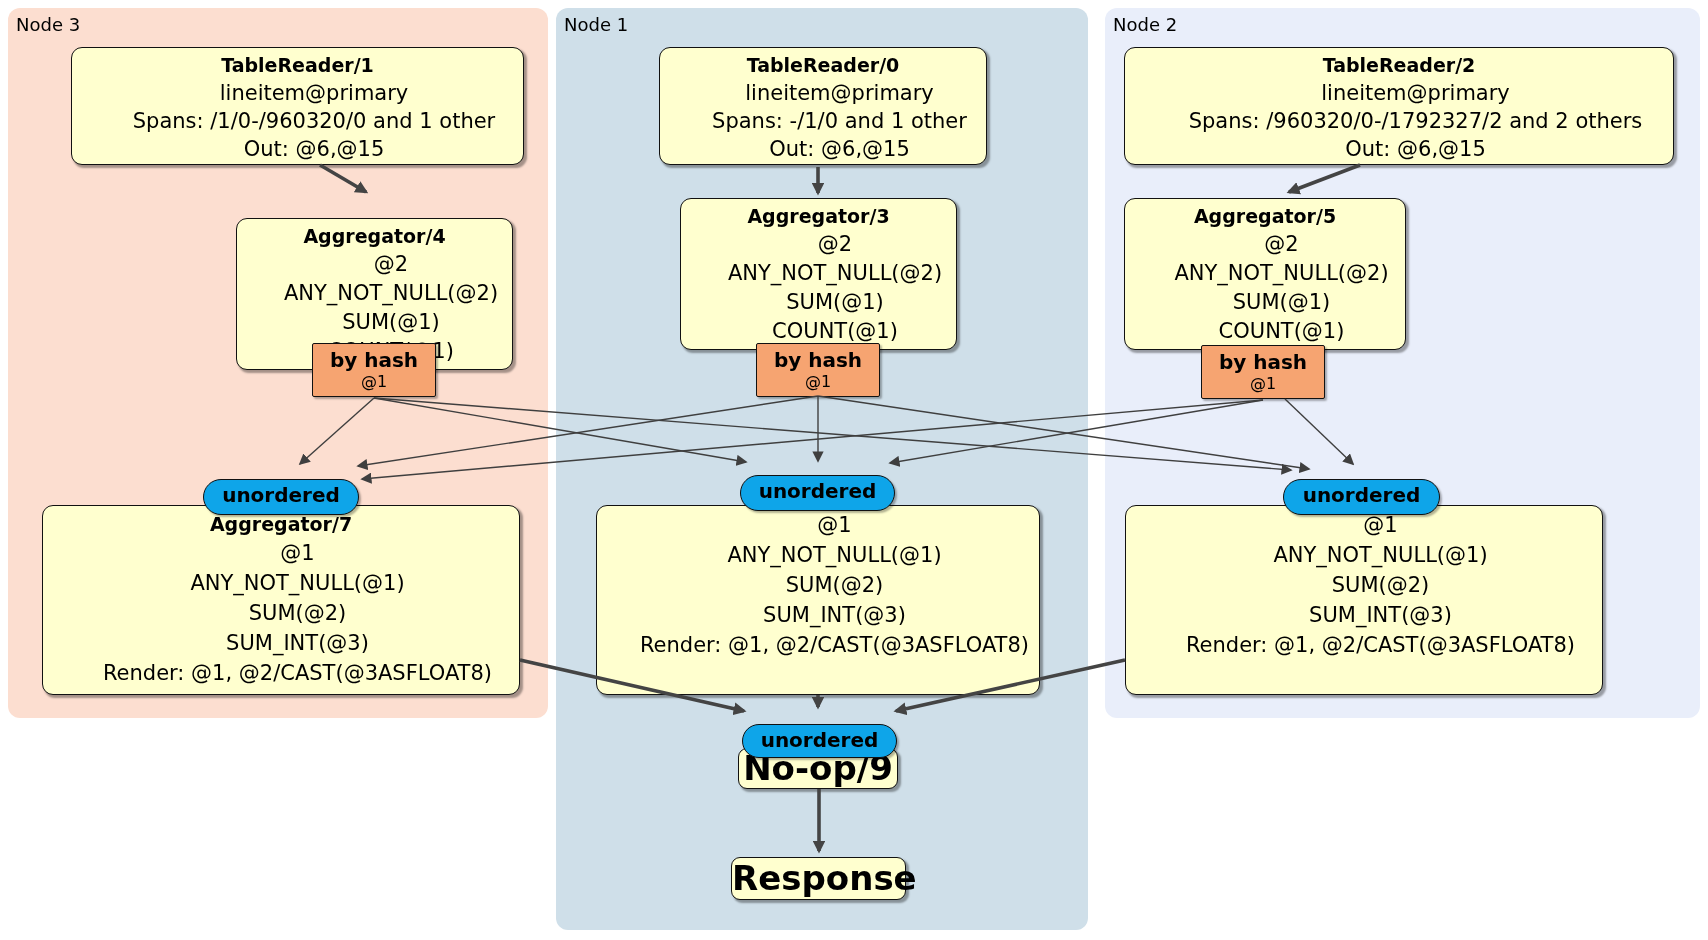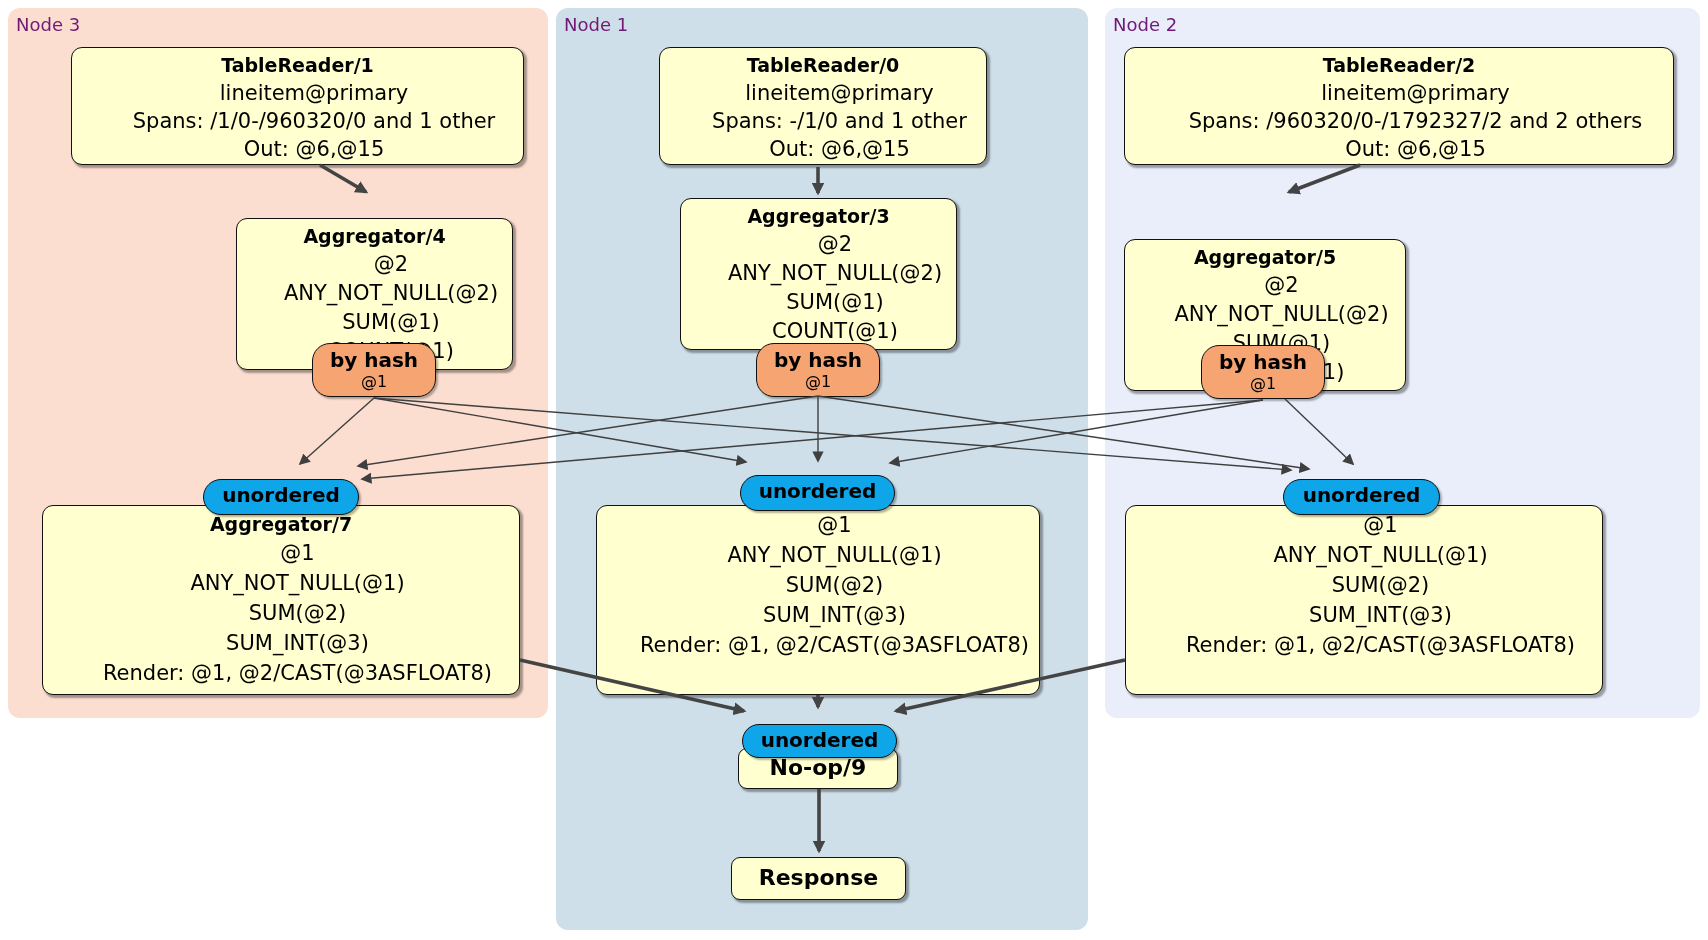--- a/index.html
+++ b/index.html
@@ -14,21 +14,21 @@
     background: #ffffff;
   }
   .region {
     position: absolute;
     border-radius: 12px;
   }
   .region-label {
     position: absolute;
     top: 6px; left: 8px;
     font-size: 18px;
-    color: #701a75;
+    color: #000000;
     white-space: nowrap;
   }
   .box {
     position: absolute;
     background: #ffffcf;
     border: 1.6px solid #111;
     border-radius: 11px;
     box-shadow: 2.5px 2.5px 2px rgba(0,0,0,0.35);
     text-align: center;
     color: #000;
@@ -54,36 +54,36 @@
     position: absolute;
     box-sizing: border-box;
     border: 1.7px solid #111;
     text-align: center;
     color: #000;
     z-index: 3;
     box-shadow: 2px 2px 2px rgba(0,0,0,0.3);
   }
   .router {
     background: #f6a471;
-    border-radius: 18px;
+    border-radius: 2px;
     padding-top: 4px;
   }
   .router-label { font-size: 20px; font-weight: 700; line-height: 24px; }
   .router-detail { font-size: 16px; line-height: 19px; }
   .sync {
     background: #0ea5e9;
     border-radius: 18px;
     font-size: 20px;
     font-weight: 700;
     line-height: 31px;
     margin-top: 12px;
   }
   .terminal {
     border-radius: 9px;
-    font-size: 22px;
+    font-size: 34px;
     font-weight: 700;
   }
   #noop-box { line-height: 38px; }
   #response-box { line-height: 40px; }
   svg.edges {
     position: absolute;
     left: 0; top: 0;
     z-index: 4;
     pointer-events: none;
   }
@@ -131,21 +131,21 @@
     <div class="box-line">SUM(@1)</div>
     <div class="box-line">COUNT(@1)</div>
   </div>
   <div class="box agg-top" style="left:680px; top:198px; width:277px; height:152px;">
     <div class="box-title">Aggregator/3</div>
     <div class="box-line">@2</div>
     <div class="box-line">ANY_NOT_NULL(@2)</div>
     <div class="box-line">SUM(@1)</div>
     <div class="box-line">COUNT(@1)</div>
   </div>
-  <div class="box agg-top" style="left:1124px; top:198px; width:282px; height:152px;margin-top:41px;">
+  <div class="box agg-top" style="left:1124px; top:198px; width:282px; height:152px;">
     <div class="box-title">Aggregator/5</div>
     <div class="box-line">@2</div>
     <div class="box-line">ANY_NOT_NULL(@2)</div>
     <div class="box-line">SUM(@1)</div>
     <div class="box-line">COUNT(@1)</div>
   </div>
 
   <div class="pill router" style="left:312px; top:343px; width:124px; height:54px;">
     <div class="router-label">by hash</div>
     <div class="router-detail">@1</div>

